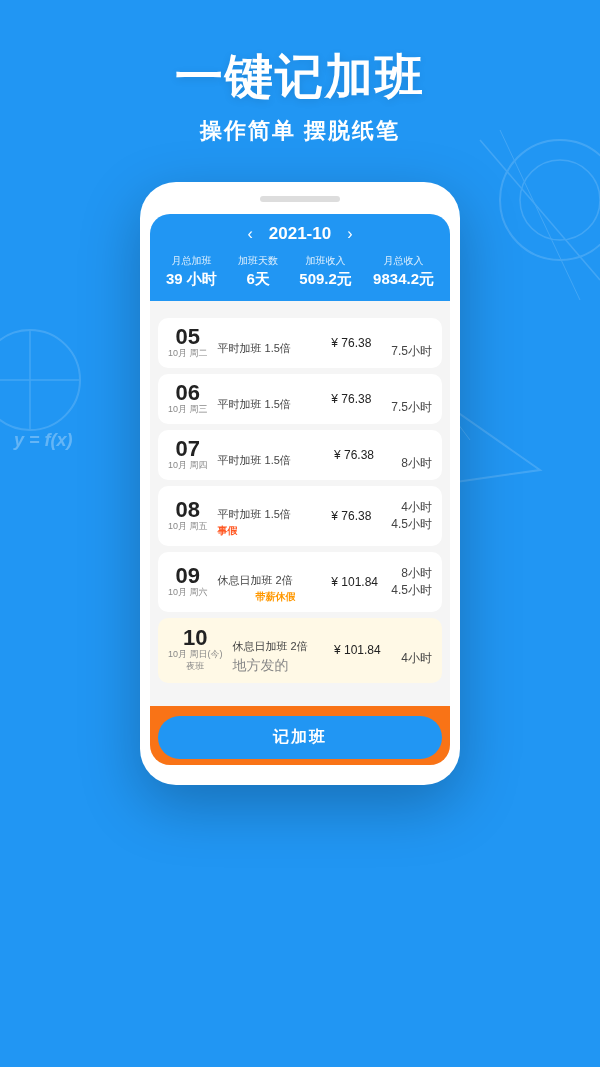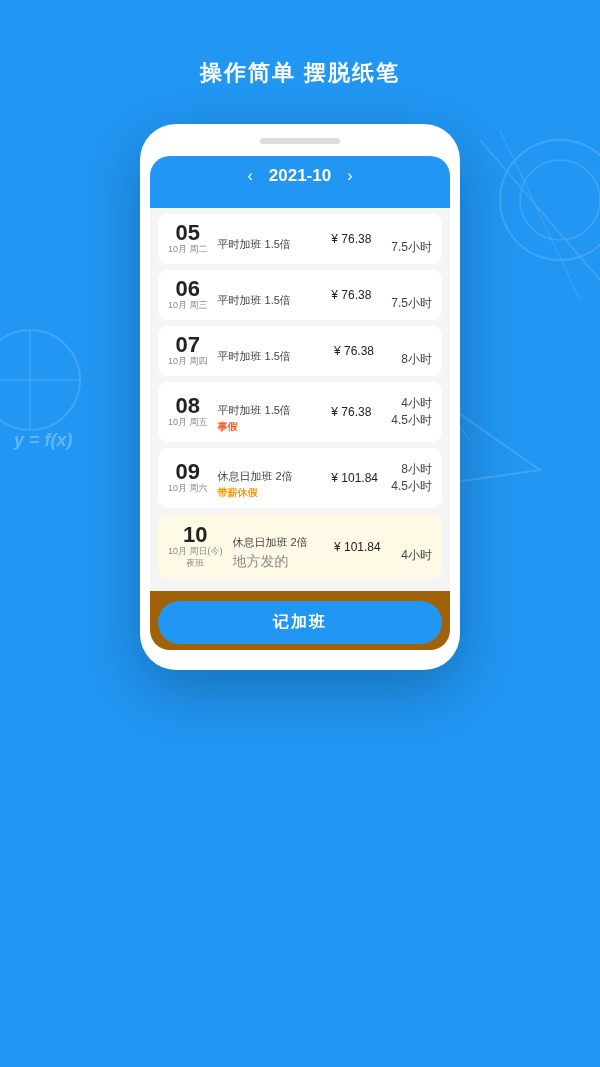--- a/index.html
+++ b/index.html
@@ -125,21 +125,21 @@
 
     .stat-value {
       font-size: 15px;
       font-weight: 700;
       color: #fff;
     }
 
     
     .records-list {
       background: #f5f5f5;
-      padding: 6px 8px;
+      padding: 17px 8px;
     }
 
     .record-card {
       background: #fff;
       border-radius: 10px;
       margin-bottom: 6px;
       padding: 8px 10px;
       display: flex;
       align-items: center;
     }
@@ -177,21 +177,21 @@
       margin-bottom: 2px;
       margin-top: 13px;
     }
 
     .record-tag {
       font-size: 10px;
       font-weight: 600;
     }
 
     .tag-event { color: #FF5722; }
-    .tag-paid { color: #FF9800; }
+    .tag-paid { color: #FF9800; margin-left: 38px; }
 
     .record-amount {
       font-size: 12px;
       color: #222;
       min-width: 52px;
       text-align: left;
       margin-right: 8px;
     }
 
     .record-hours {
@@ -219,21 +219,21 @@
     
     .record-note {
       font-size: 14px;
       color: #888;
       margin-top: 3px;
     }
 
     
     .record-btn-wrap {
       padding: 10px 8px 6px 8px;
-      background: #a16207;
+      background: #f97316;
     }
 
     .record-btn {
       display: block;
       width: 100%;
       background: #2196F3;
       color: #fff;
       text-align: center;
       border-radius: 24px;
       padding: 11px 0;
@@ -271,34 +271,53 @@
   <svg width="150" height="300" style="left:0; top:280px;" viewBox="0 0 150 300">
     <circle cx="30" cy="100" r="50" fill="none" stroke="white" stroke-width="2"></circle>
     <line x1="0" y1="100" x2="80" y2="100" stroke="white" stroke-width="1.5"></line>
     <line x1="30" y1="50" x2="30" y2="150" stroke="white" stroke-width="1.5"></line>
   </svg>
 </div>
 
 <div class="deco-formula">y = f(x)</div>
 
 <div class="header-section">
+  <div class="main-title">一键记加班</div>
   <div class="sub-title">操作简单 摆脱纸笔</div>
 </div>
 
 <div class="phone-container">
   <div class="phone-frame">
     <div class="phone-notch"></div>
     <div class="phone-inner">
 
       <div class="month-header">
         <div class="month-nav">
           <span class="month-nav-btn">‹</span>
           <span class="month-title">2021-10</span>
           <span class="month-nav-btn">›</span>
         </div>
+        <div class="stats-row">
+          <div class="stat-item">
+            <div class="stat-label">月总加班</div>
+            <div class="stat-value">39 小时</div>
+          </div>
+          <div class="stat-item">
+            <div class="stat-label">加班天数</div>
+            <div class="stat-value">6天</div>
+          </div>
+          <div class="stat-item">
+            <div class="stat-label">加班收入</div>
+            <div class="stat-value">509.2元</div>
+          </div>
+          <div class="stat-item">
+            <div class="stat-label">月总收入</div>
+            <div class="stat-value">9834.2元</div>
+          </div>
+        </div>
       </div>
 
       <div class="records-list" id="records-list">
       <div class="record-card">
             <div class="date-block">
               <div class="date-num">05</div>
               <div class="date-sub" style="white-space: pre-line;">10月 周二</div>
             </div>
             <div class="record-info">
               <div class="record-type">平时加班 1.5倍</div>

